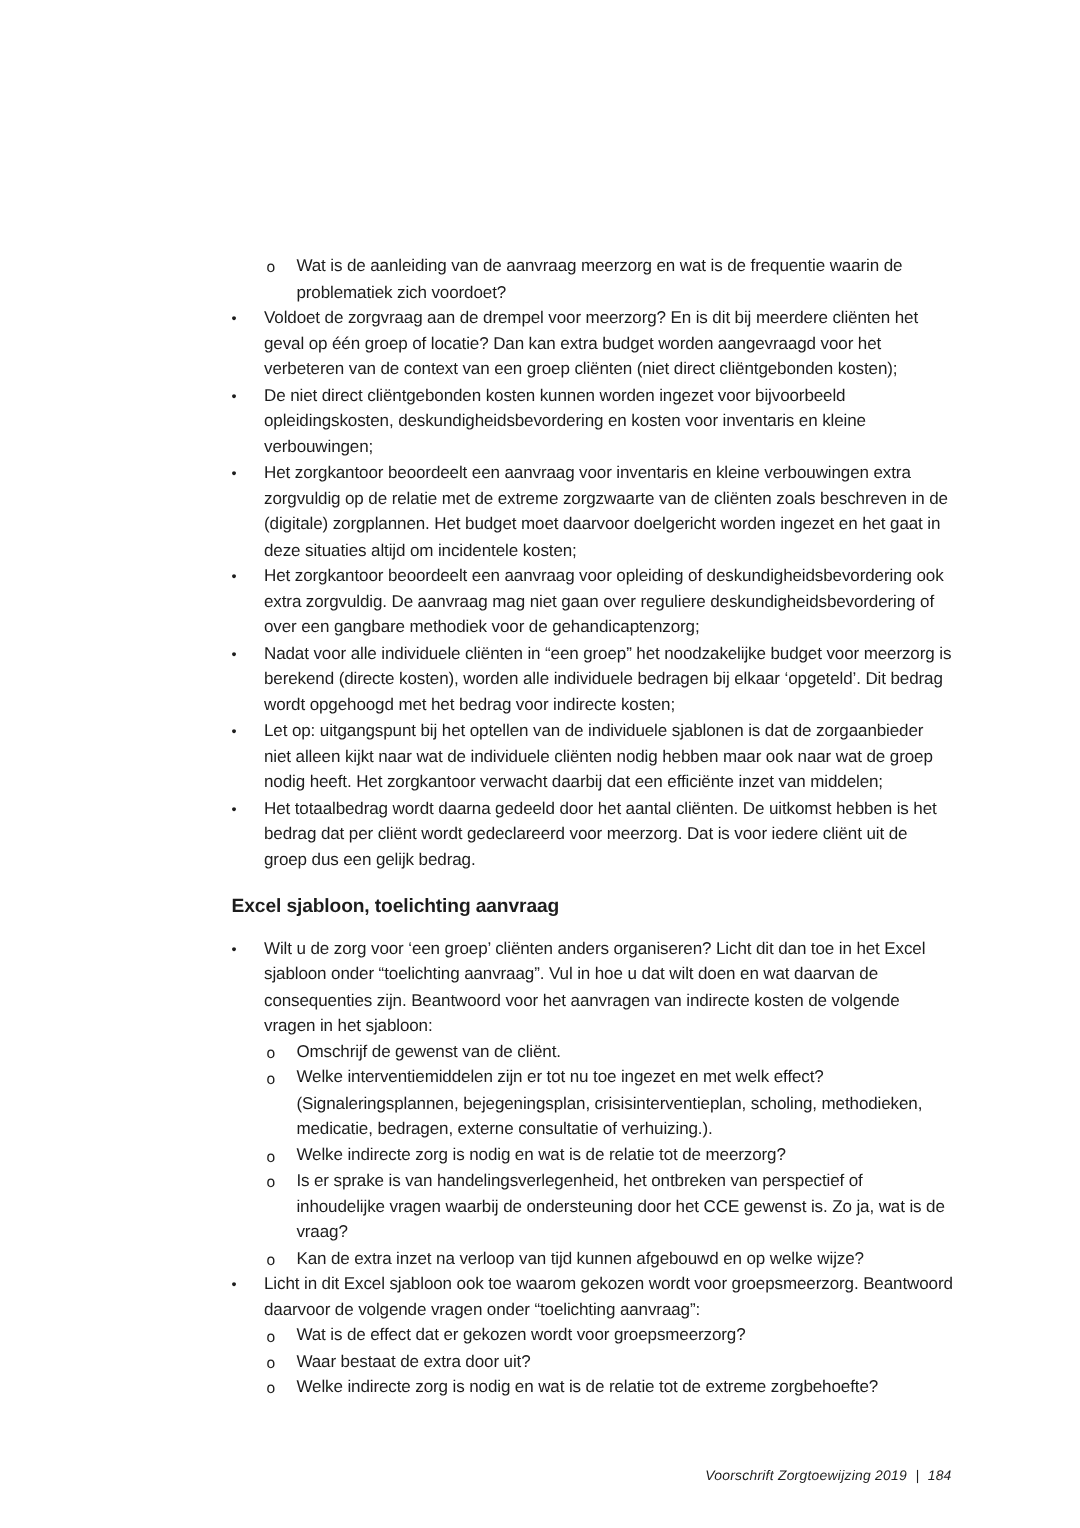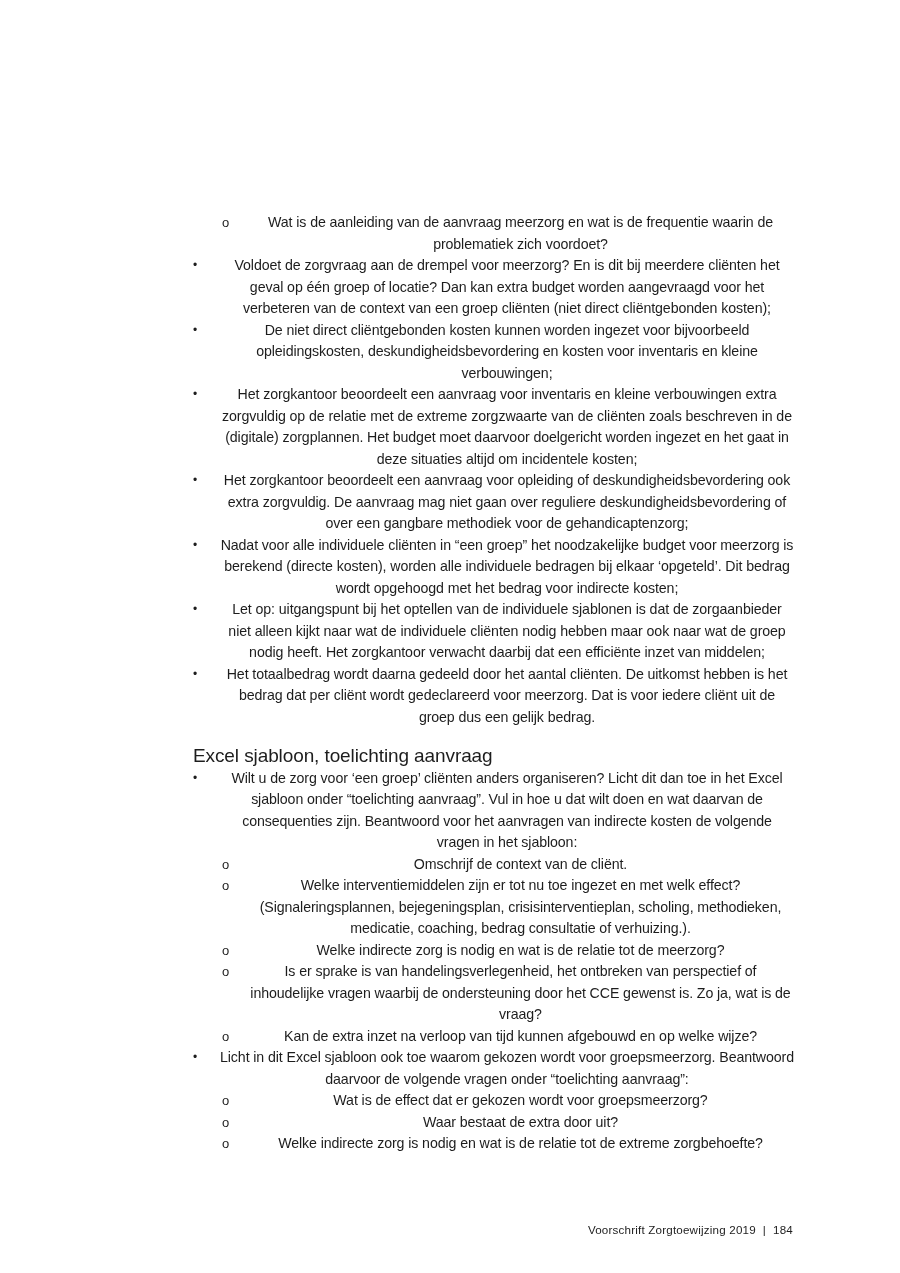--- a/index.html
+++ b/index.html
@@ -24,36 +24,37 @@
     letter-spacing: -0.1px;
   }
   .li .marker {
     flex: none;
     width: 27px;
     line-height: 21.5px;
   }
   .li.bullet .marker { font-size: 12px; }
   .li.sub { margin-left: 29px; }
   .li.sub .marker { width: 25px; font-size: 13px; }
-  .li .text { flex: 1; text-align: center; }
+  .li .text { flex: 1; }
   .heading {
-    font-weight: normal;
-    font-size: 19px;
+    font-weight: bold;
+    font-size: 16px;
     line-height: 21.5px;
     letter-spacing: -0.1px;
-    margin: 17px 0 1px 0;
+    margin: 17px 0 14px 0;
   }
   .footer {
     position: absolute;
     top: 1222px;
     right: 107px;
     font-size: 11.6px;
     line-height: 15px;
     letter-spacing: 0.2px;
     white-space: nowrap;
+    font-style: italic;
   }
   .footer .sep { margin: 0 7px; }
 </style>
 </head>
 <body>
 
 <div class="content">
 
   <div class="li sub">
     <span class="marker">o</span>
@@ -89,25 +90,25 @@
   </div>
 
   <div class="heading">Excel sjabloon, toelichting aanvraag</div>
 
   <div class="li bullet">
     <span class="marker">•</span>
     <span class="text">Wilt u de zorg voor ‘een groep’ cliënten anders organiseren? Licht dit dan toe in het Excel sjabloon onder “toelichting aanvraag”. Vul in hoe u dat wilt doen en wat daarvan de consequenties zijn. Beantwoord voor het aanvragen van indirecte kosten de volgende vragen in het sjabloon:</span>
   </div>
   <div class="li sub">
     <span class="marker">o</span>
-    <span class="text">Omschrijf de context van de cliënt.</span>
+    <span class="text">Omschrijf de gewenst van de cliënt.</span>
   </div>
   <div class="li sub">
     <span class="marker">o</span>
-    <span class="text">Welke interventiemiddelen zijn er tot nu toe ingezet en met welk effect? (Signaleringsplannen, bejegeningsplan, crisisinterventieplan, scholing, methodieken, medicatie, coaching, bedrag consultatie of verhuizing.).</span>
+    <span class="text">Welke interventiemiddelen zijn er tot nu toe ingezet en met welk effect? (Signaleringsplannen, bejegeningsplan, crisisinterventieplan, scholing, methodieken, medicatie, bedragen, externe consultatie of verhuizing.).</span>
   </div>
   <div class="li sub">
     <span class="marker">o</span>
     <span class="text">Welke indirecte zorg is nodig en wat is de relatie tot de meerzorg?</span>
   </div>
   <div class="li sub">
     <span class="marker">o</span>
     <span class="text">Is er sprake is van handelingsverlegenheid, het ontbreken van perspectief of inhoudelijke vragen waarbij de ondersteuning door het CCE gewenst is. Zo ja, wat is de vraag?</span>
   </div>
   <div class="li sub">

